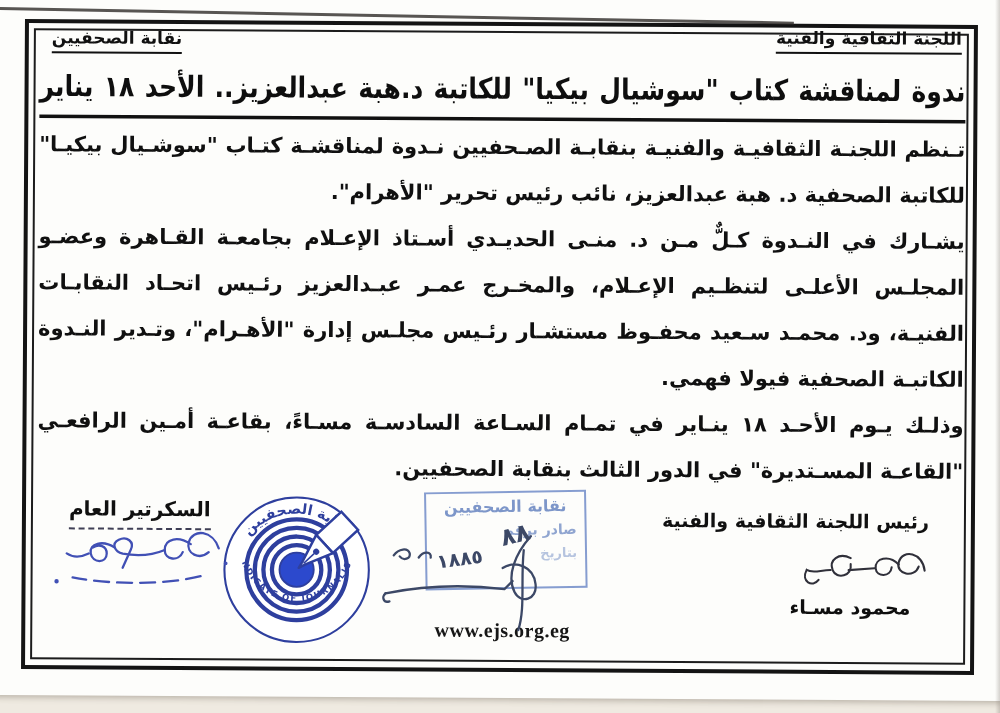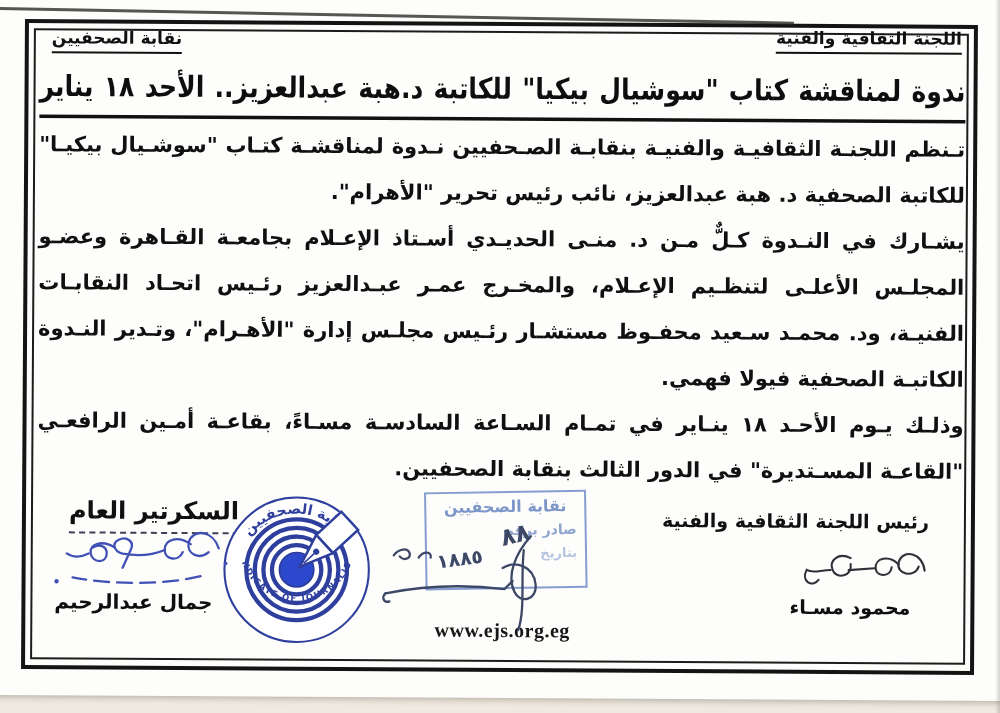--- a/index.html
+++ b/index.html
@@ -41,21 +41,21 @@
   }
   .body-text{
     position:absolute;left:42px;right:40px;top:130px;
     direction:rtl;font-weight:bold;font-size:21px;color:#101010;
     text-align:justify;line-height:46px;
   }
   .body-text p{margin:0;text-align:justify;text-align-last:right;}
 
   .role{position:absolute;font-weight:bold;color:#101010;direction:rtl;white-space:nowrap;}
   .role-right{right:74px;top:514px;font-size:19px;}
-  .role-left{left:74px;top:505px;font-size:24px;border-bottom:2px dashed #3f3f55;padding-bottom:7px;}
+  .role-left{left:74px;top:505px;font-size:20px;border-bottom:2px dashed #3f3f55;padding-bottom:7px;}
   .name{position:absolute;font-weight:bold;color:#0e0e0e;direction:rtl;white-space:nowrap;}
   .name-right{left:800px;top:600px;width:116px;text-align:center;font-size:19px;}
   .name-left{left:58px;top:598px;width:162px;text-align:center;font-size:20px;}
 
   .logo-box{position:absolute;left:226px;top:501px;width:152px;height:152px;}
 
   .stamp{
     position:absolute;left:430px;top:497px;width:162px;height:98px;
     border:2px solid rgba(104,133,198,.8);
     transform:rotate(-1.3deg);
@@ -87,21 +87,20 @@
   <div class="body-text">
     <p>تـنظم اللجنـة الثقافيـة والفنيـة بنقابـة الصـحفيين نـدوة لمناقشـة كتـاب "سوشـيال بيكيـا" للكاتبة الصحفية د. هبة عبدالعزيز، نائب رئيس تحرير "الأهرام".</p>
     <p>يشـارك في النـدوة كـلٌّ مـن د. منـى الحديـدي أسـتاذ الإعـلام بجامعـة القـاهرة وعضـو المجلـس الأعلـى لتنظـيم الإعـلام، والمخـرج عمـر عبـدالعزيز رئـيس اتحـاد النقابـات الفنيـة، ود. محمـد سـعيد محفـوظ مستشـار رئـيس مجلـس إدارة "الأهـرام"، وتـدير النـدوة الكاتبـة الصحفية فيولا فهمي.</p>
     <p>وذلـك يـوم الأحـد ١٨ ينـاير في تمـام السـاعة السادسـة مسـاءً، بقاعـة أمـين الرافعـي "القاعـة المسـتديرة" في الدور الثالث بنقابة الصحفيين.</p>
   </div>
 
   <div class="role role-right">رئيس اللجنة الثقافية والفنية</div>
   <div class="name name-right">محمود مسـاء</div>
 
   <div class="role role-left">السكرتير العام</div>
-  <div class="name name-left">جمال عبدالرحيم</div>
 
   <div class="logo-box">
     <svg viewBox="0 0 160 160" width="152" height="152">
       <circle cx="80" cy="80" r="76" fill="#ffffff" stroke="#2e3f9e" stroke-width="2.2"></circle>
       <defs>
         <path id="arcTop" d="M 15,86 A 65,65 0 0 1 145,86" fill="none"></path>
         <path id="arcBot" d="M 23,74 A 61,61 0 0 0 137,74" fill="none"></path>
       </defs>
       <text font-size="15" font-weight="bold" fill="#2e3f9e" font-family="DejaVu Sans, sans-serif">
         <textPath href="#arcTop" startOffset="50%" text-anchor="middle">نقابة الصحفيين</textPath>

